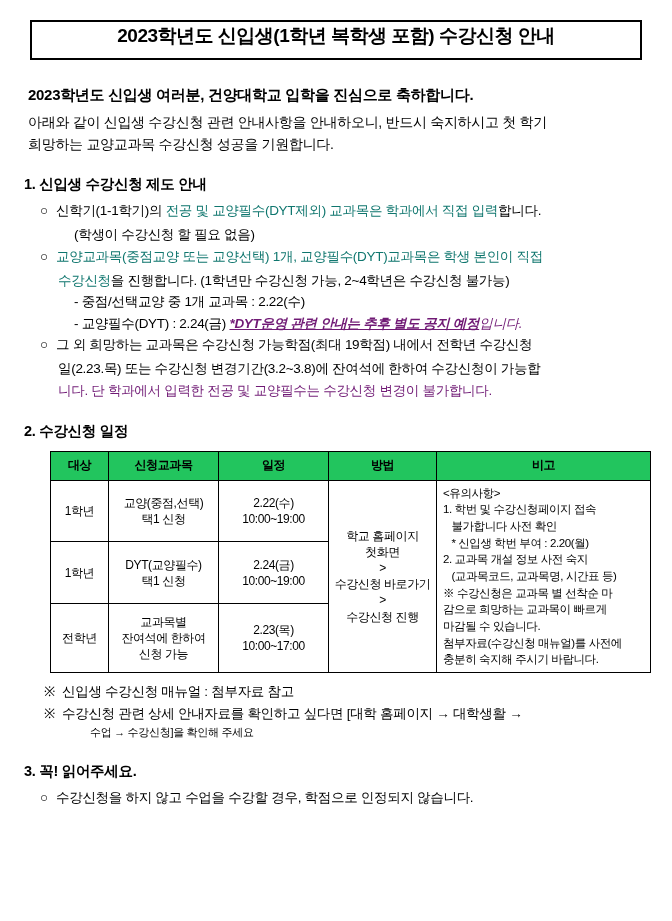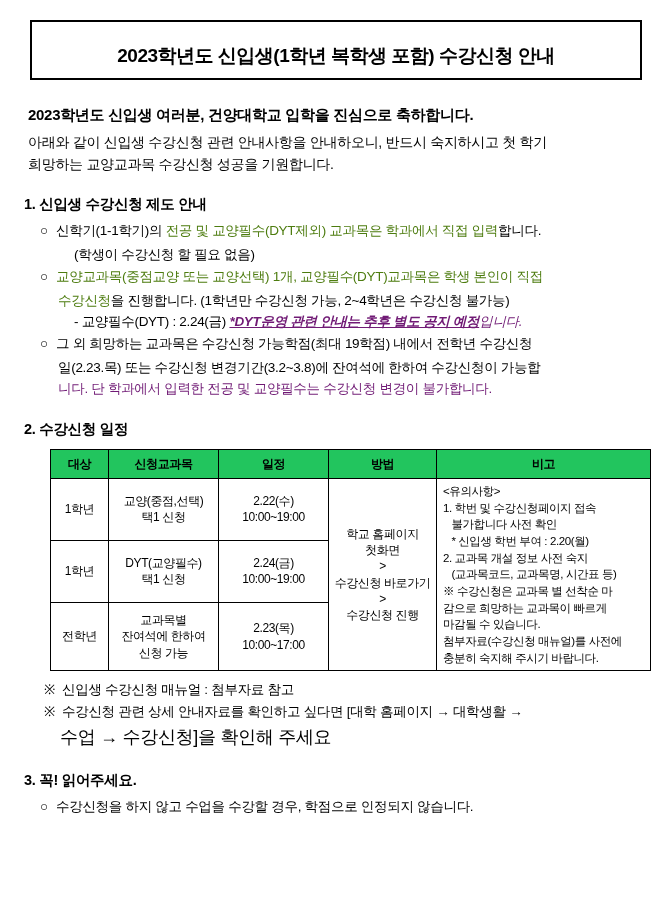--- a/index.html
+++ b/index.html
@@ -17,21 +17,21 @@
   .page {
     position: relative;
     width: 672px;
     height: 921px;
     box-sizing: border-box;
     padding: 14px 22px 0 22px;
   }
   .title-box {
     border: 2px solid #000;
     text-align: center;
-    padding: 21px 0 9px 0;
+    padding: 1px 0 9px 0;
     margin: 6px 8px 0 8px;
   }
   .title-box .title-text {
     font-size: 19px;
     font-weight: bold;
     letter-spacing: -0.5px;
   }
   .intro {
     margin-top: 26px;
     padding: 0 6px;
@@ -71,21 +71,21 @@
   }
   .bullet .btext {
     flex: 1 1 auto;
   }
   .sub-line {
     font-size: 13.5px;
     line-height: 1.6;
     margin-left: 34px;
     letter-spacing: -0.3px;
   }
-  .red { color: #4d7c0f; }
+  .red { color: #0f766e; }
   .blue { color: #701a75; }
   .ital-u {
     font-style: italic;
     text-decoration: underline;
     font-weight: bold;
   }
   .ital { font-style: italic; }
   .just { text-align: justify; text-justify: inter-character; }
 
   table.sched {
@@ -128,22 +128,22 @@
     line-height: 1.6;
     letter-spacing: -0.3px;
     display: flex;
     align-items: flex-start;
   }
   .note-line .mark {
     width: 18px;
     flex: 0 0 18px;
   }
   .note-cont {
-    margin-left: 16px;
-    font-size: 18px;
+    margin-left: 46px;
+    font-size: 11px;
     line-height: 1.6;
     letter-spacing: -0.3px;
   }
   .last-bullets {
     padding-left: 18px;
     margin-top: 4px;
   }
 </style>
 </head>
 <body>
@@ -177,20 +177,21 @@
     <div>
       <div class="bullet">
         <span class="mark">○</span>
         <span class="btext">
           <span class="red">교양교과목(중점교양 또는 교양선택) 1개, 교양필수(DYT)교과목은 학생 본인이 직접</span>
         </span>
       </div>
       <div class="sub-line" style="margin-left:18px;">
         <span class="red">수강신청</span><span>을 진행합니다. (1학년만 수강신청 가능, 2~4학년은 수강신청 불가능)</span>
       </div>
+      <div class="sub-line">- 중점/선택교양 중 1개 교과목 : 2.22(수)</div>
       <div class="sub-line">
         <span>- 교양필수(DYT) : 2.24(금) </span><span class="blue ital-u">*DYT운영 관련 안내는 추후 별도 공지 예정</span><span class="blue ital">입니다.</span>
       </div>
     </div>
 
     <div>
       <div class="bullet">
         <span class="mark">○</span>
         <span class="btext just">그 외 희망하는 교과목은 수강신청 가능학점(최대 19학점) 내에서 전학년 수강신청</span>
       </div>

